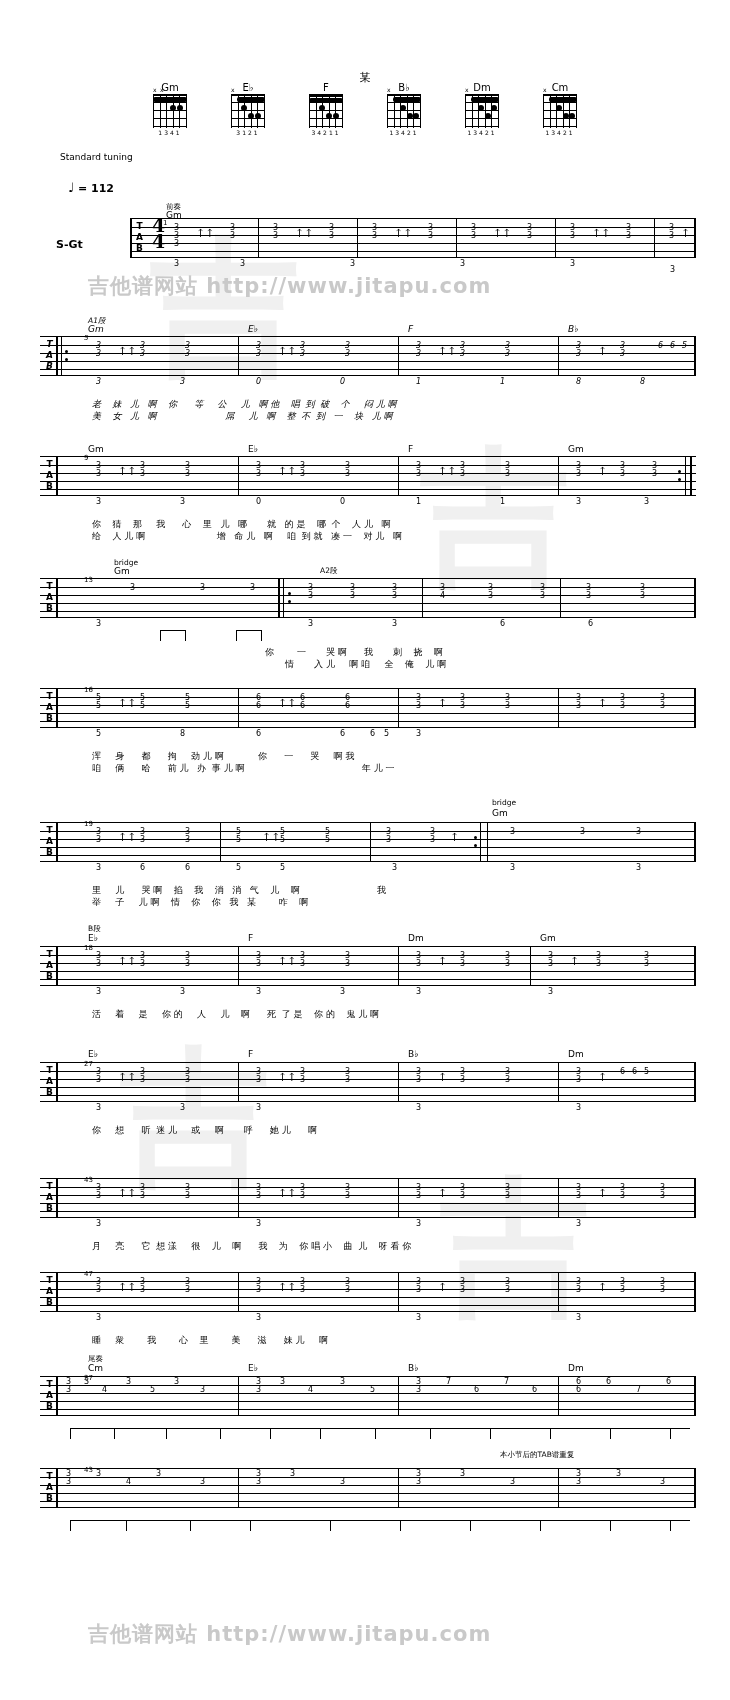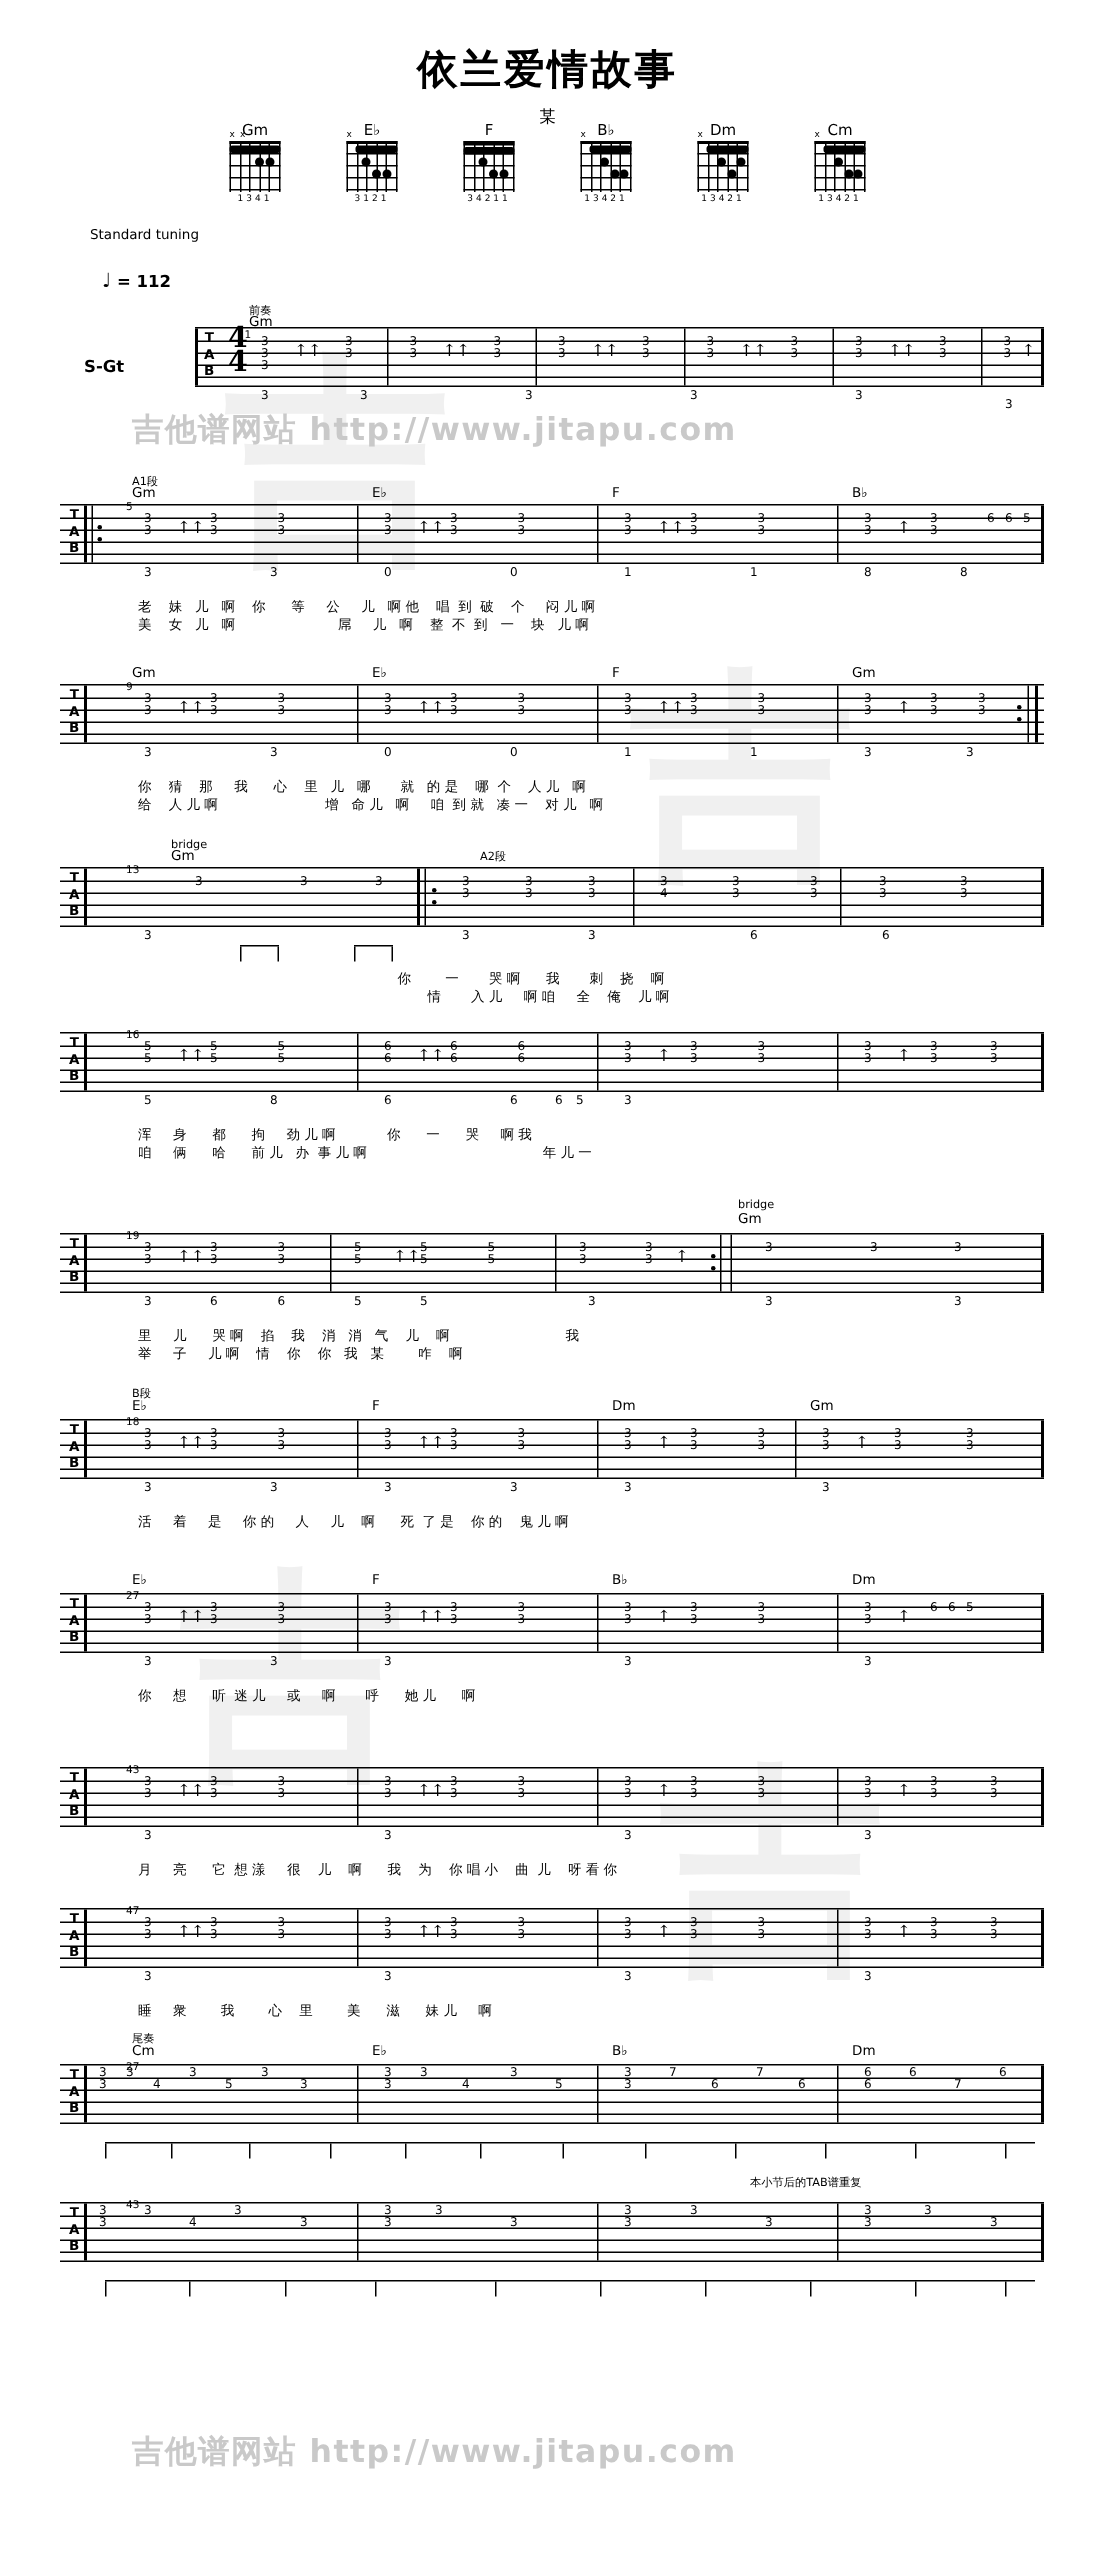--- a/index.html
+++ b/index.html
@@ -88,21 +88,20 @@
 <div class="sheet">
 
   <div class="wm-big" style="top:210px;left:150px;">吉</div>
   <div class="wm-big" style="top:420px;left:420px;">吉</div>
   <div class="wm-big" style="top:1020px;left:120px;">吉</div>
   <div class="wm-big" style="top:1150px;left:440px;">吉</div>
 
   <div class="wm" style="top:272px;">吉他谱网站 http://www.jitapu.com</div>
   <div class="wm" style="top:1620px;">吉他谱网站 http://www.jitapu.com</div>
 
-  <div class="title">依兰爱情故事</div>
   <div class="composer" style="top:72px;">某</div>
 
   <div class="chordrow">
 
     <div class="chordbox">
       <div class="chordname">Gm</div>
       <div class="grid">
         <div class="marks">
             <span class="mk" style="left:0px;">x</span>
             <span class="mk" style="left:7px;">x</span>
@@ -304,21 +303,21 @@
       <div class="strum" style="left:551px;top:8px;">↑</div>
     </div>
     <div class="num" style="left:44px;top:42px;">3</div>
     <div class="num" style="left:110px;top:42px;">3</div>
     <div class="num" style="left:220px;top:42px;">3</div>
     <div class="num" style="left:330px;top:42px;">3</div>
     <div class="num" style="left:440px;top:42px;">3</div>
     <div class="num" style="left:540px;top:48px;">3</div>
   </div>
 
-  <div class="sys" style="top:336px;left:40px;width:656px;">
+  <div class="sys" style="top:336px;left:40px;width:656px;font-style:italic;">
     <div class="seclbl" style="top:-20px;left:48px;">A1段</div>
     <div class="measnum" style="top:-2px;left:44px;">5</div>
     <div class="chordlbl" style="top:-12px;left:48px;">Gm</div>
     <div class="chordlbl" style="top:-12px;left:208px;">E♭</div>
     <div class="chordlbl" style="top:-12px;left:368px;">F</div>
     <div class="chordlbl" style="top:-12px;left:528px;">B♭</div>
     <div class="staff">
       <div class="ln" style="top:8px;"></div>
         <div class="ln" style="top:16px;"></div>
       <div class="ln" style="top:24px;"></div>

